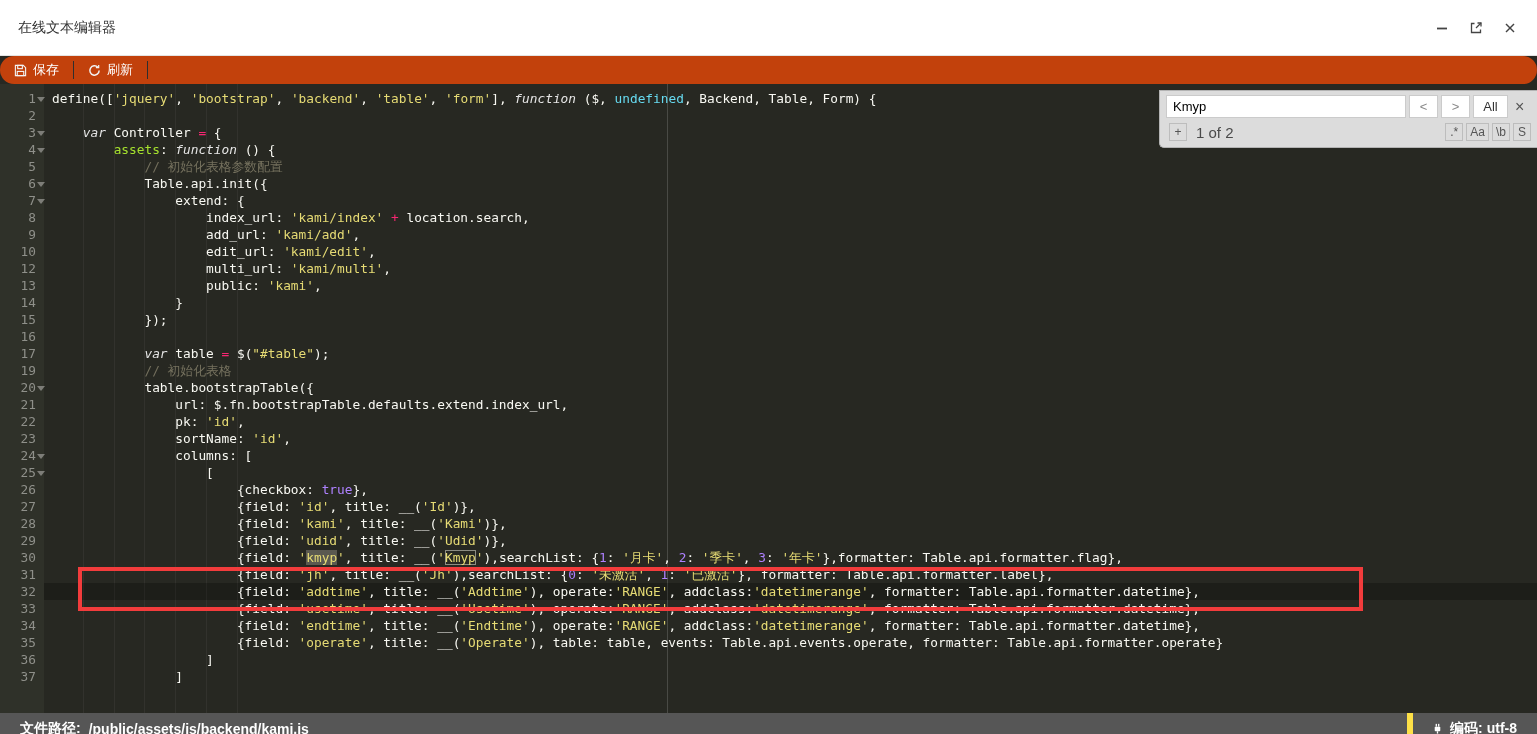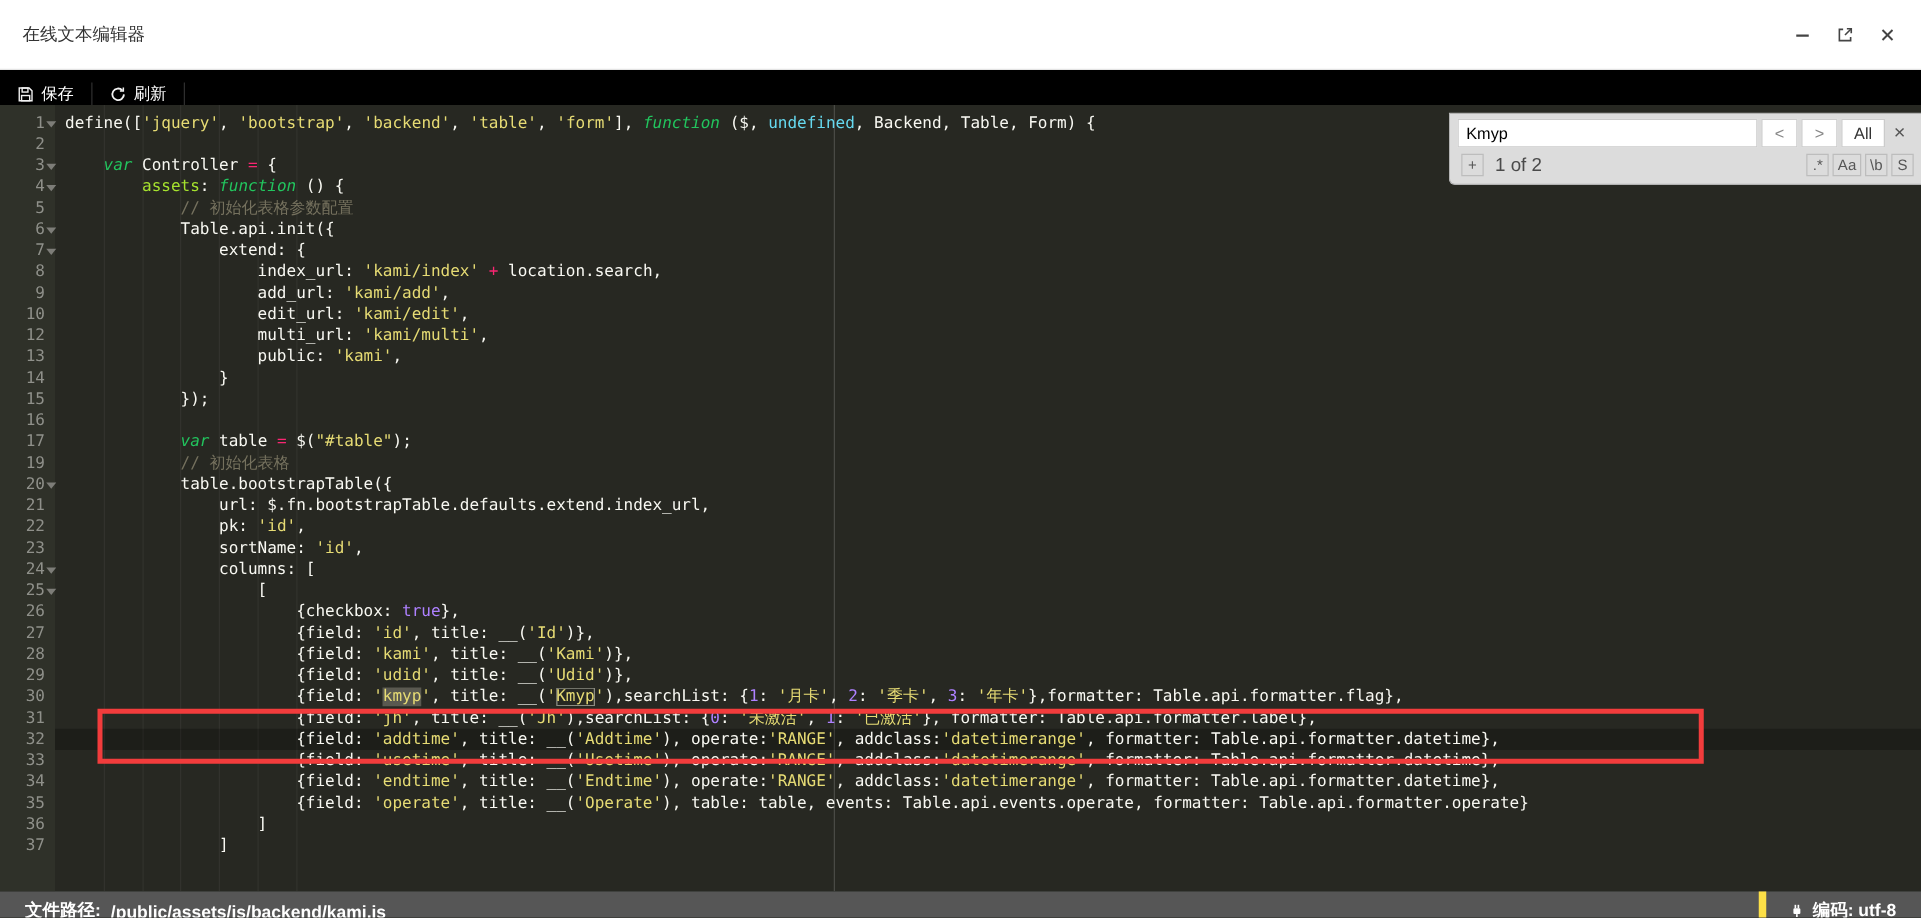--- a/index.html
+++ b/index.html
@@ -7,42 +7,42 @@
   body { font-family:"Liberation Sans", sans-serif; background:#272822; position:relative; }
 
   
   #titlebar { height:56px; background:#ffffff; border-bottom:1px solid #e4e4e4;
               display:flex; align-items:center; padding:0 18px; }
   .app-title { font-size:14px; color:#333; }
   .win-controls { margin-left:auto; display:flex; align-items:center; gap:16px; }
   .win-btn { width:18px; height:18px; display:flex; align-items:center; justify-content:center; cursor:default; }
 
   
-  #toolbar { height:28px; background:#000000; display:flex; align-items:flex-end; }
+  #toolbar { height:28px; background:#c2410c; display:flex; align-items:center;border-radius:14px; }
   .tb-btn { display:flex; align-items:center; gap:6px; padding:0 14px; color:#fff;
             font-size:13px; border-right:1px solid #2e2e2e; cursor:default; }
 
   
   #editor { position:relative; height:629px; background:#272822; overflow:hidden; }
   .gutter-bg { position:absolute; left:0; top:0; bottom:0; width:44px; background:#2f3129; }
   .print-margin { position:absolute; left:667px; top:0; bottom:0; width:1px; background:rgba(255,255,255,0.16); }
   .indent-guide { position:absolute; top:0; bottom:0; width:1px; background:rgba(255,255,255,0.05); }
   .active-line-band { position:absolute; left:44px; right:0; top:499px; height:17px; background:rgba(0,0,0,0.24); }
 
   #code-lines { position:absolute; top:6px; left:0; right:0;
                 font-family:"DejaVu Sans Mono", monospace; font-size:12.8px; line-height:17px; }
   .cl { height:17px; position:relative; white-space:pre; }
   .ln { position:absolute; left:0; top:0; width:36px; text-align:right; color:#8f908a; }
   .fold-w { position:absolute; left:37px; top:7px; width:0; height:0;
             border-left:4px solid transparent; border-right:4px solid transparent;
             border-top:5px solid #7d7d78; }
   .code { display:block; padding-left:52px; color:#f8f8f2; }
   .pl { color:#f8f8f2; }
   .st { color:#e6db74; }
-  .kw { color:#22c55e; font-style:italic; }
+  .kw { color:#e5e5e5; font-style:italic; }
   .cy { color:#66d9ef; }
   .op { color:#f92672; }
   .nu { color:#ae81ff; }
   .cm { color:#75715e; }
   .fn { color:#a6e22e; }
   .sel { background:#5a5950; }
   .hl { box-shadow:inset 0 0 0 1px #8c8c82; }
 
   .annotation-box { position:absolute; left:78px; top:483px; width:1285px; height:44px;
                     border:4px solid #f23c3c; z-index:30; }

